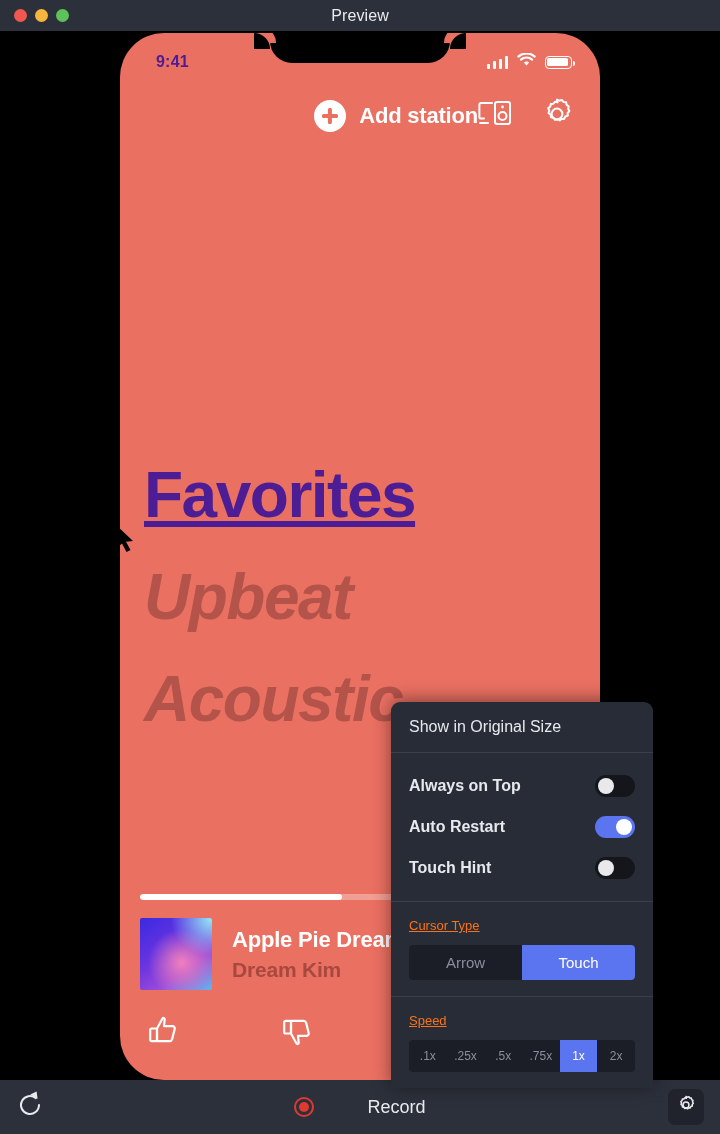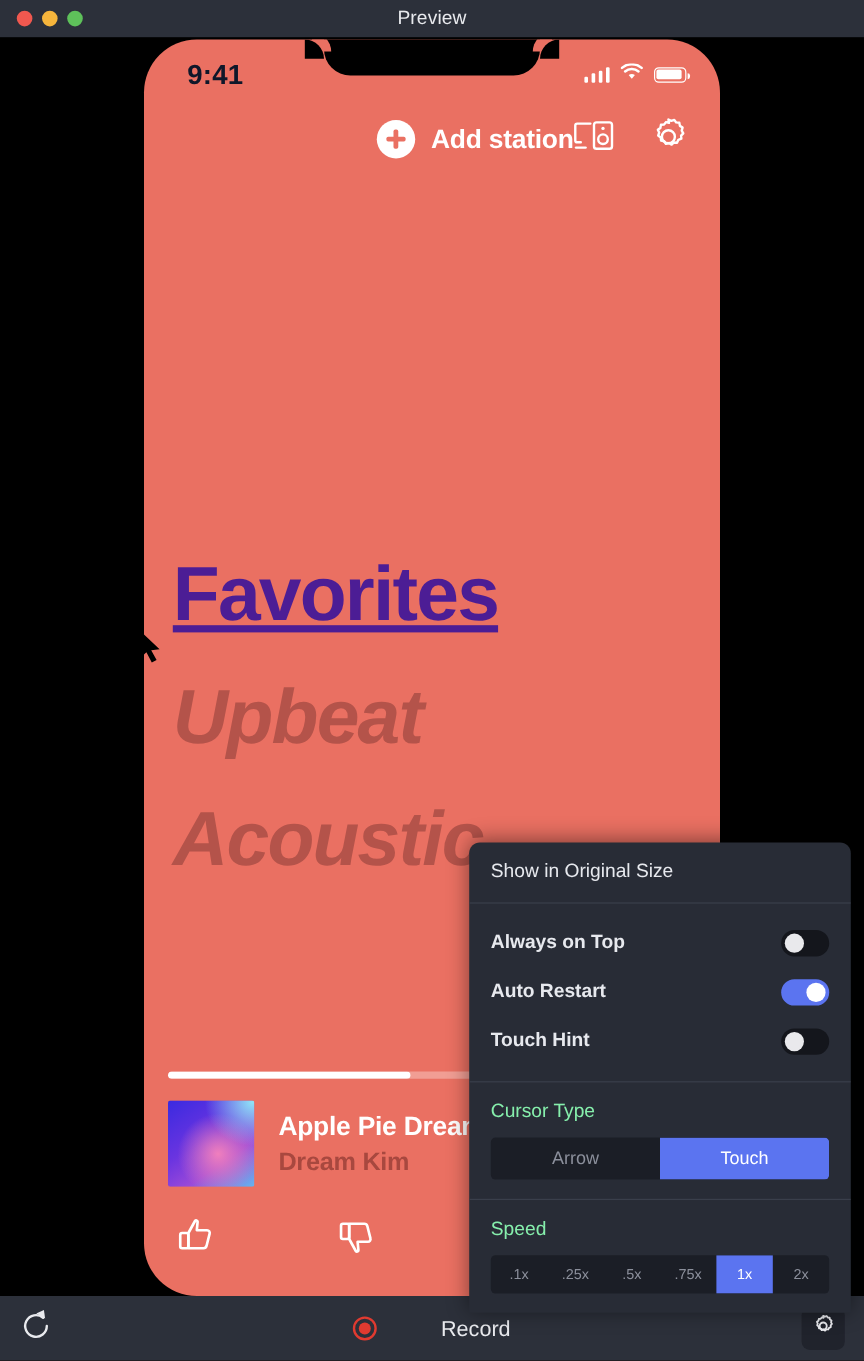--- a/index.html
+++ b/index.html
@@ -45,21 +45,21 @@
   }
   .notch::before { left:-16px; border-top-right-radius:16px; box-shadow:6px -6px 0 0 #ea7062; }
   .notch::after  { right:-16px; border-top-left-radius:16px; box-shadow:-6px -6px 0 0 #ea7062; }
 
   
   .statusbar {
     position:absolute; left:0; top:0; width:100%; height:52px;
     display:flex; align-items:center; justify-content:space-between;
     padding:6px 28px 0 36px; z-index:20;
   }
-  .status-time { color:#0f172a; font-size:23px; font-weight:bold; letter-spacing:.2px; }
+  .status-time { color:#4c1d95; font-size:16px; font-weight:bold; letter-spacing:.2px; }
   .status-icons { display:flex; align-items:center; gap:9px; }
   .signal { display:flex; align-items:flex-end; gap:2.5px; height:13px; }
   .signal i { display:block; width:3.5px; background:#fff; border-radius:1px; }
   .signal i:nth-child(1){ height:5px; }
   .signal i:nth-child(2){ height:7.5px; }
   .signal i:nth-child(3){ height:10px; }
   .signal i:nth-child(4){ height:13px; }
   .battery {
     width:27px; height:13px; border:1.6px solid #fff; border-radius:4px;
     position:relative; padding:1.4px;
@@ -131,21 +131,21 @@
     white-space:nowrap; margin-bottom:5px;
   }
   .np-artist {
     color:#a8483f; font-size:21px; font-weight:bold; letter-spacing:-.2px;
     white-space:nowrap;
   }
   .np-actions { display:flex; align-items:center; gap:100px; padding:24px 0 0 26px; }
 
   
   .panel {
-    position:absolute; left:391px; top:702px; width:318px;
+    position:absolute; left:391px; top:702px; width:262px;
     background:#282c36; border-radius:9px 9px 0 0;
     z-index:60; overflow:hidden;
     box-shadow:0 -2px 18px rgba(0,0,0,.45);
   }
   .panel-sec { padding:16px 18px; }
   .panel-sec + .panel-sec { border-top:1px solid #3a3f4b; }
   .panel-item { color:#e7e9ee; font-size:16px; }
   .panel-row {
     display:flex; align-items:center; justify-content:space-between;
     padding:6px 0; min-height:30px;font-weight:bold;
@@ -154,21 +154,21 @@
   .toggle {
     width:40px; height:22px; border-radius:11px; background:#14161c;
     position:relative; flex:none;
   }
   .toggle i {
     position:absolute; top:3px; left:3px; width:16px; height:16px;
     border-radius:50%; background:#e9e9ec;
   }
   .toggle.on { background:#5b74f0; }
   .toggle.on i { left:21px; background:#fff; }
-  .sec-label { color:#86efac; font-size:16px; margin-bottom:12px; }
+  .sec-label { color:#f97316; font-size:13px; margin-bottom:12px;text-decoration:underline; }
   .segments { display:flex; border-radius:4px; overflow:hidden; background:#1b1e26; }
   .seg {
     flex:1; text-align:center; padding:9px 0;
     color:#8b8f9b; font-size:15px; white-space:nowrap;
   }
   .seg.sel { background:#5b74f0; color:#fff; }
   .speed .seg { font-size:12px; padding:9px 0; }
 
   
   .toolbar {

